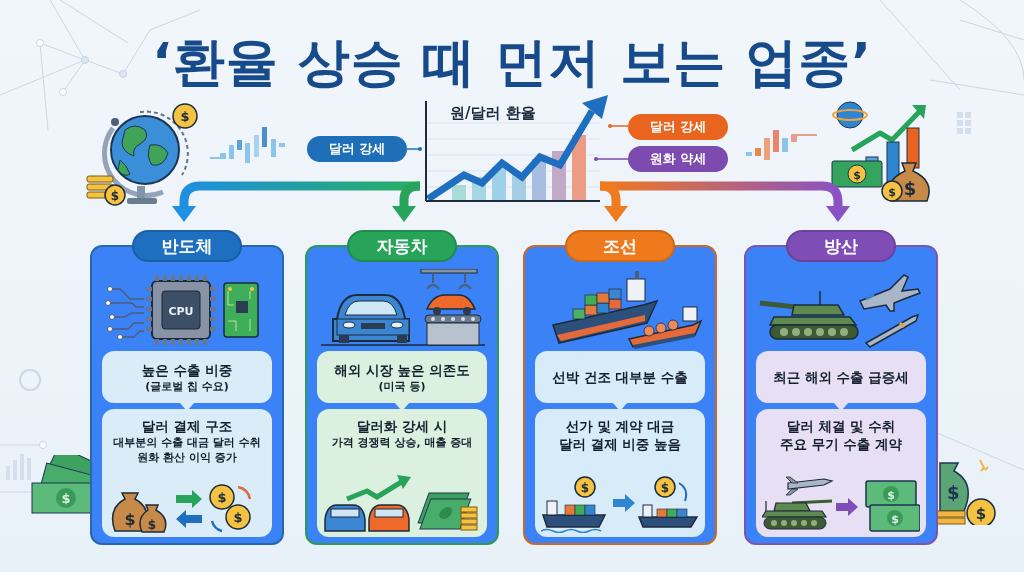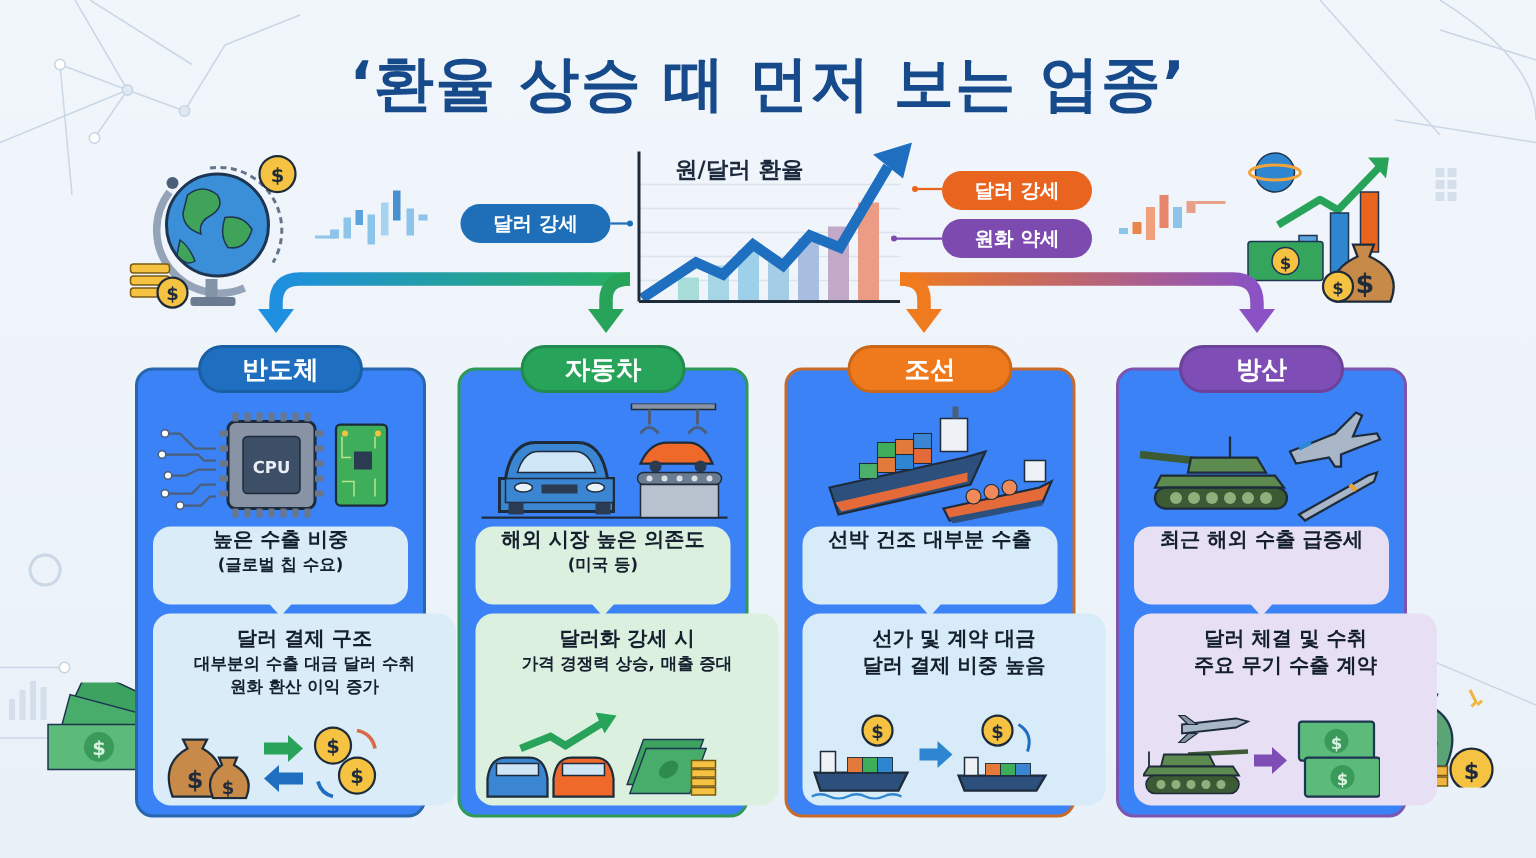--- a/index.html
+++ b/index.html
@@ -6,21 +6,21 @@
   html, body { width: 1024px; height: 572px; overflow: hidden; }
   body {
     font-family: "DejaVu Sans", "Liberation Sans", sans-serif;
     background: linear-gradient(180deg, #f1f6fb 0%, #e9f1f8 100%);
     position: relative;
     color: #1b2a3d;
   }
   .bg-net { position: absolute; inset: 0; pointer-events: none; }
   .title {
     position: absolute; left: 0; right: 0; top: 28px;
-    text-align: center; font-size: 40px; font-weight: 900;
+    text-align: center; font-size: 52px; font-weight: 900;
     color: #174a8b; letter-spacing: 1px;
   }
   
   .chart { position: absolute; left: 420px; top: 95px; width: 190px; height: 110px; }
   .chart-title {
     position: absolute; left: 450px; top: 104px; font-size: 15px; font-weight: 700; color: #1b2a3d;
   }
   .pill {
     position: absolute; height: 26px; border-radius: 13px; color: #fff;
     font-size: 13px; font-weight: 700; display: flex; align-items: center; justify-content: center;
@@ -38,30 +38,30 @@
   }
   .card-label {
     position: absolute; top: -17px; left: 50%; transform: translateX(-50%);
     width: 110px; height: 32px; border-radius: 16px; color: #fff;
     font-size: 17px; font-weight: 800; display: flex; align-items: center; justify-content: center;
     border: 2px solid rgba(0,0,0,0.15);
   }
   .card-illus { position: absolute; left: 8px; top: 22px; width: 174px; height: 80px; }
   .bubble1 {
     position: absolute; left: 10px; top: 104px; width: 170px; height: 52px;
-    border-radius: 12px; display: flex; flex-direction: column; align-items: center; 
+    border-radius: 12px; display: flex; flex-direction: column; align-items: center; justify-content: center;
     text-align: center;
   }
   .bubble1::after {
     content: ""; position: absolute; bottom: -8px; left: 50%; transform: translateX(-50%);
     border-left: 8px solid transparent; border-right: 8px solid transparent; border-top: 9px solid;
     border-top-color: inherit;
   }
   .bubble2 {
-    position: absolute; left: 10px; top: 162px; width: 202px; height: 128px;
+    position: absolute; left: 10px; top: 162px; width: 170px; height: 128px;
     border-radius: 12px; text-align: center; padding-top: 8px;
   }
   .b-main { font-size: 13.5px; font-weight: 800; line-height: 18px; color: #15202e; }
   .b-sub { font-size: 11px; font-weight: 700; line-height: 15px; color: #15202e; }
   .b-illus { position: absolute; left: 6px; bottom: 4px; width: 158px; height: 58px; }
 
   .c1 { left: 90px; border-color: #2767ad; }
   .c1 .card-label { background: #1f6fc0; }
   .c1 .bubble1, .c1 .bubble2 { background: #d9ecf8; border-top-color: #d9ecf8; }
   .c2 { left: 305px; border-color: #2e9a57; }

